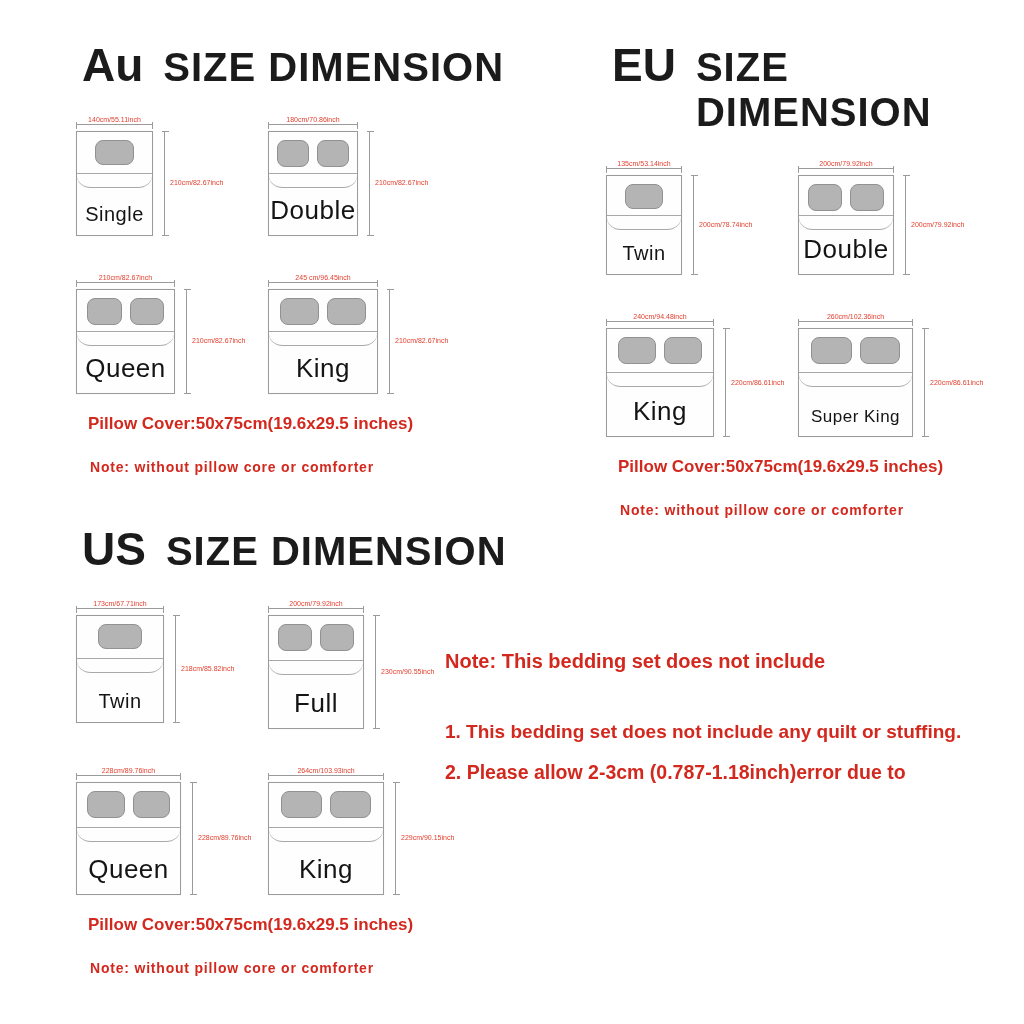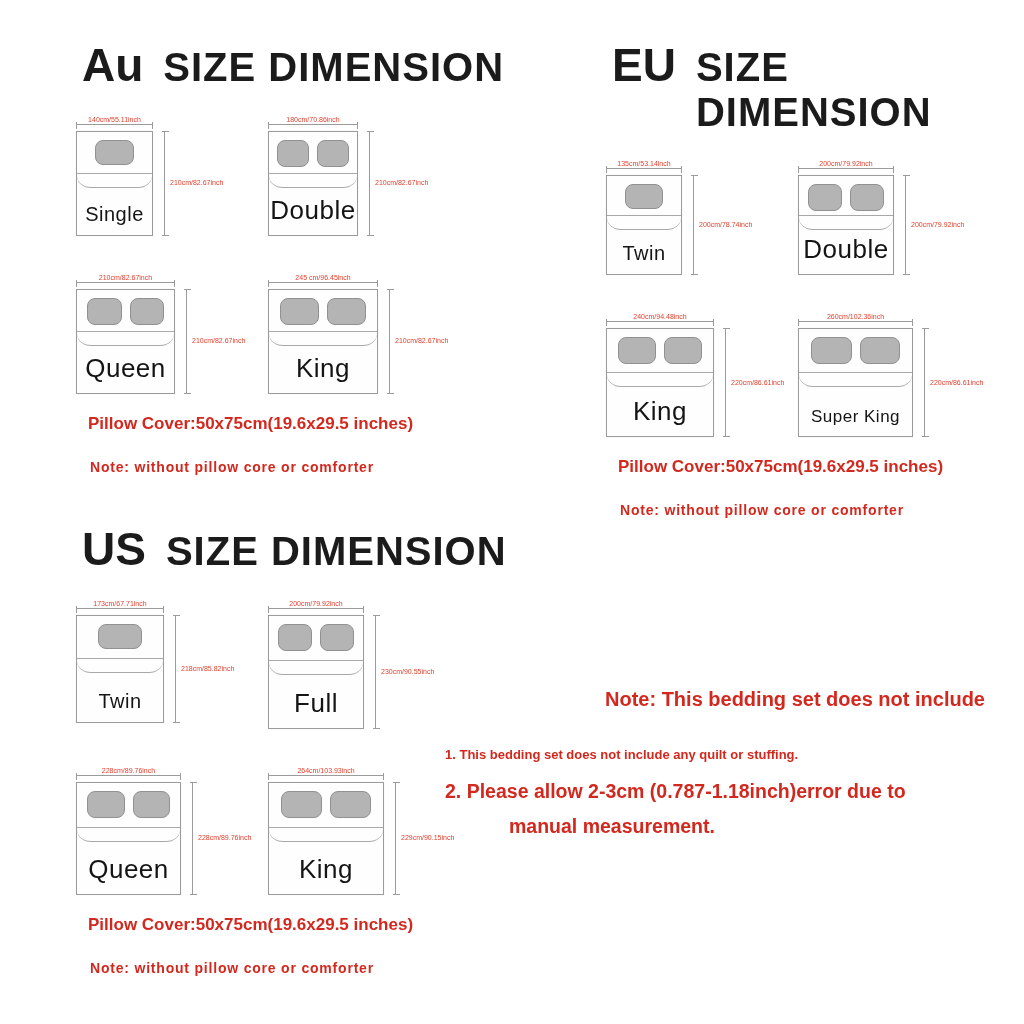--- a/index.html
+++ b/index.html
@@ -67,22 +67,22 @@
   }
   .dim-v-line{position:absolute;top:0;border-left:1px solid var(--line-gray);width:0;}
   .dim-v-line::before,.dim-v-line::after{content:'';position:absolute;left:-3px;width:7px;height:1px;background:var(--line-gray);}
   .dim-v-line::before{top:0;}
   .dim-v-line::after{bottom:0;}
 
   .pillow-cover-line{color:var(--note-red);font-weight:bold;font-size:17px;margin:20px 0 0 28px;}
   .core-note-line{color:var(--note-red);font-weight:bold;font-size:14px;letter-spacing:0.8px;margin:25px 0 0 30px;}
 
   #notes-panel{position:absolute;left:445px;top:650px;width:540px;color:var(--note-red);font-weight:bold;}
-  .np-heading{text-align:right;font-size:20px;margin-top:38px;}
-  .np-line1{margin-top:36px;font-size:13px;}
+  .np-heading{text-align:left;font-size:20px;}
+  .np-line1{margin-top:48px;font-size:19px;}
   .np-line2{margin-top:18px;font-size:19.5px;}
   .np-line2b{margin-top:12px;margin-left:64px;font-size:19.5px;}
 </style>
 </head>
 <body>
 
 <div class="section" id="sec-au">
   <div class="sec-title">
     <span class="sec-region">Au</span>
     <span class="sec-rest">SIZE DIMENSION</span>
@@ -337,14 +337,13 @@
       </div>
     </div>
   <div class="pillow-cover-line">Pillow Cover:50x75cm(19.6x29.5 inches)</div>
   <div class="core-note-line">Note: without pillow core or comforter</div>
 </div>
 
 <div id="notes-panel">
   <div class="np-heading">Note: This bedding set does not include</div>
   <div class="np-line1">1. This bedding set does not include any quilt or stuffing.</div>
   <div class="np-line2">2. Please allow 2-3cm (0.787-1.18inch)error due to</div>
-  <div class="np-line2b">manual measurement.</div>
 </div>
 
 </body></html>

